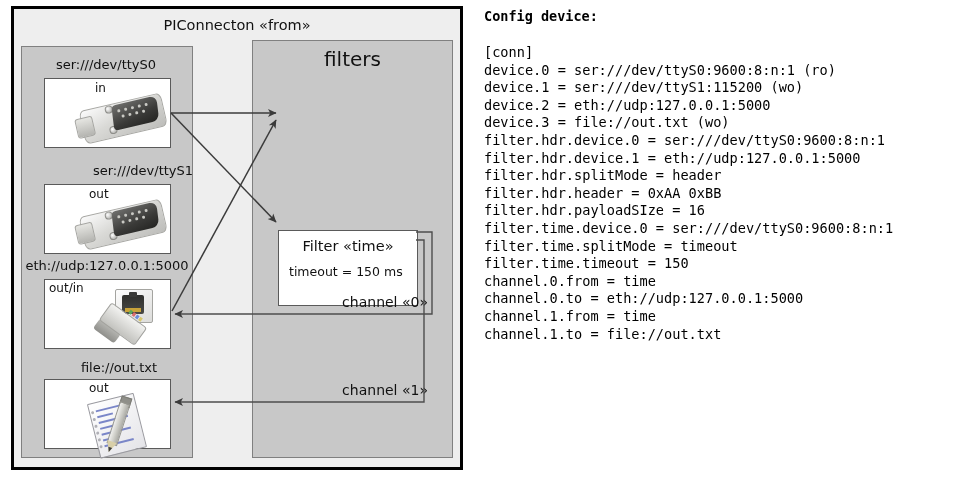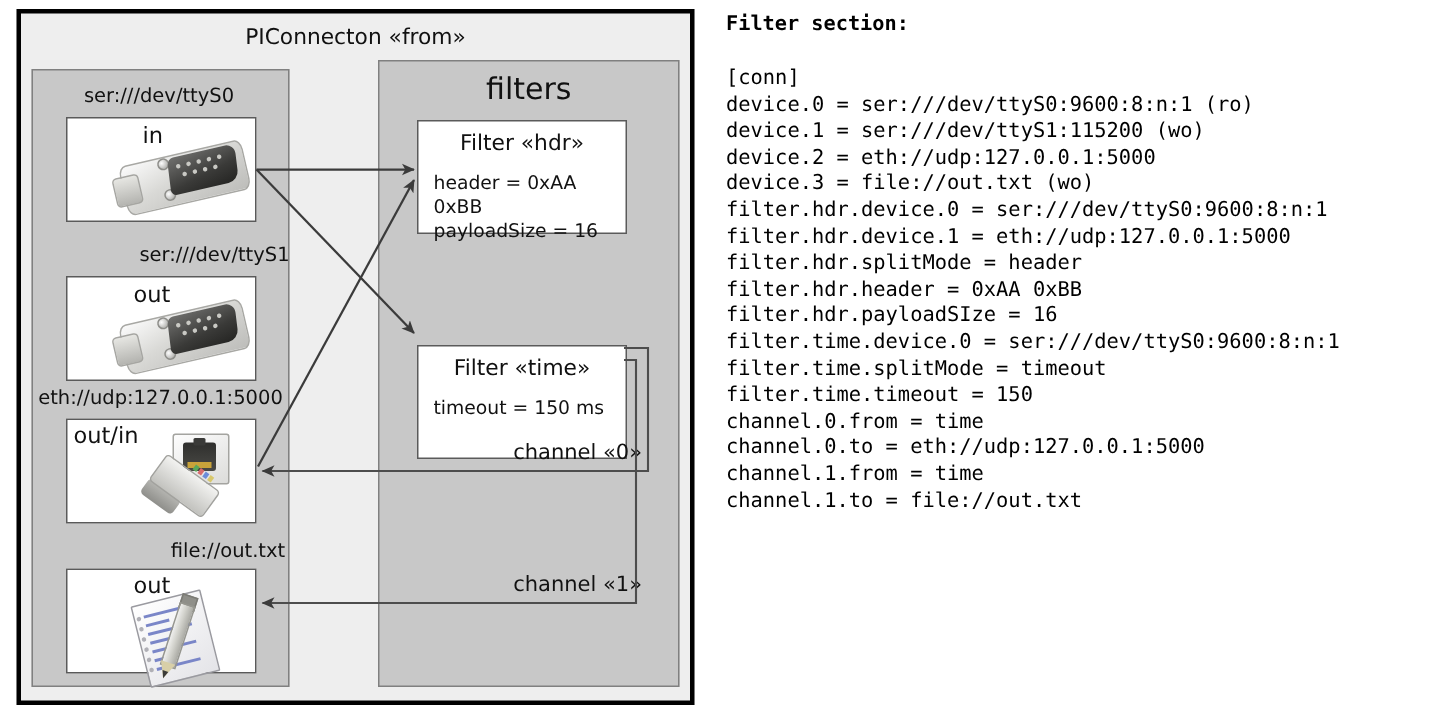--- a/index.html
+++ b/index.html
@@ -73,21 +73,21 @@
     white-space: nowrap;
   }
   .device-box {
     position: absolute;
     background: #ffffff;
     border: 1.5px solid #5a5a5a;
     box-sizing: border-box;
   }
   .device-dir {
     position: absolute;
-    font-size: 15px;
+    font-size: 12px;
     color: #111;
     z-index: 3;
   }
 
   
   .ser-icon {
     position: absolute;
     left: 30px; top: 18px;
     width: 92px; height: 42px;
     transform: rotate(-13deg);
@@ -405,21 +405,21 @@
       <div class="eth-plug"></div>
       <div class="eth-wires">
         <i style="left:0px;  background:#5aa85a;"></i>
         <i style="left:4px;  background:#d86c6c;"></i>
         <i style="left:8px;  background:#6c8cd8;"></i>
         <i style="left:12px; background:#d8c86c;"></i>
       </div>
     </div>
   </div>
 
-  <div class="device-label" style="left:21px; top:360px; width:196px;padding-left:33px;">file://out.txt</div>
+  <div class="device-label" style="left:21px; top:360px; width:196px;">file://out.txt</div>
   <div class="device-box" style="left:44px; top:379px; width:127px; height:70px;">
     <div class="device-dir" style="left:44px; top:1px;">out</div>
     <div class="file-icon">
       <div class="file-page"></div>
       <div class="file-holes">
         <i style="top:0px;"></i>
           <i style="top:7px;"></i>
           <i style="top:14px;"></i>
         <i style="top:21px;"></i>
           <i style="top:28px;"></i>
@@ -440,27 +440,20 @@
         <div class="pencil-tip"></div>
         <div class="pencil-lead"></div>
       </div>
     </div>
   </div>
 
   <div class="group" id="filters-group">
     <div class="group-title">filters</div>
   </div>
 
-  <div class="filter-box" style="left:278px; top:80px; width:140px; height:76px;">
-    <div class="filter-title">Filter «hdr»</div>
-    <div class="filter-props">
-      <div>header = 0xAA 0xBB</div>
-      <div>payloadSize = 16</div>
-    </div>
-  </div>
 
   <div class="filter-box" style="left:278px; top:190px; width:140px; height:76px;margin-top:40px;">
     <div class="filter-title">Filter «time»</div>
     <div class="filter-props">
       <div>timeout = 150 ms</div>
     </div>
   </div>
 
   <div class="channel-label" style="left:250px; top:294px; width:178px;">channel «0»</div>
   <div class="channel-label" style="left:250px; top:382px; width:178px;">channel «1»</div>
@@ -478,21 +471,21 @@
 
     <path d="M172,311 L276,120" fill="none" stroke="#3b3b3b" stroke-width="1.5" marker-end="url(#arr)"></path>
 
     <path d="M416,232 L432,232 L432,314 L175,314" fill="none" stroke="#4d4d4d" stroke-width="1.4" marker-end="url(#arr)"></path>
 
     <path d="M416,240 L424,240 L424,402 L175,402" fill="none" stroke="#4d4d4d" stroke-width="1.4" marker-end="url(#arr)"></path>
   </svg>
 </div>
 
 <div id="config-pane">
-  <div id="config-heading">Filter section:</div>
+  <div id="config-heading">Config device:</div>
   <div id="config-body">[conn]
 device.0 = ser:///dev/ttyS0:9600:8:n:1 (ro)
 device.1 = ser:///dev/ttyS1:115200 (wo)
 device.2 = eth://udp:127.0.0.1:5000
 device.3 = file://out.txt (wo)
 filter.hdr.device.0 = ser:///dev/ttyS0:9600:8:n:1
 filter.hdr.device.1 = eth://udp:127.0.0.1:5000
 filter.hdr.splitMode = header
 filter.hdr.header = 0xAA 0xBB
 filter.hdr.payloadSIze = 16

